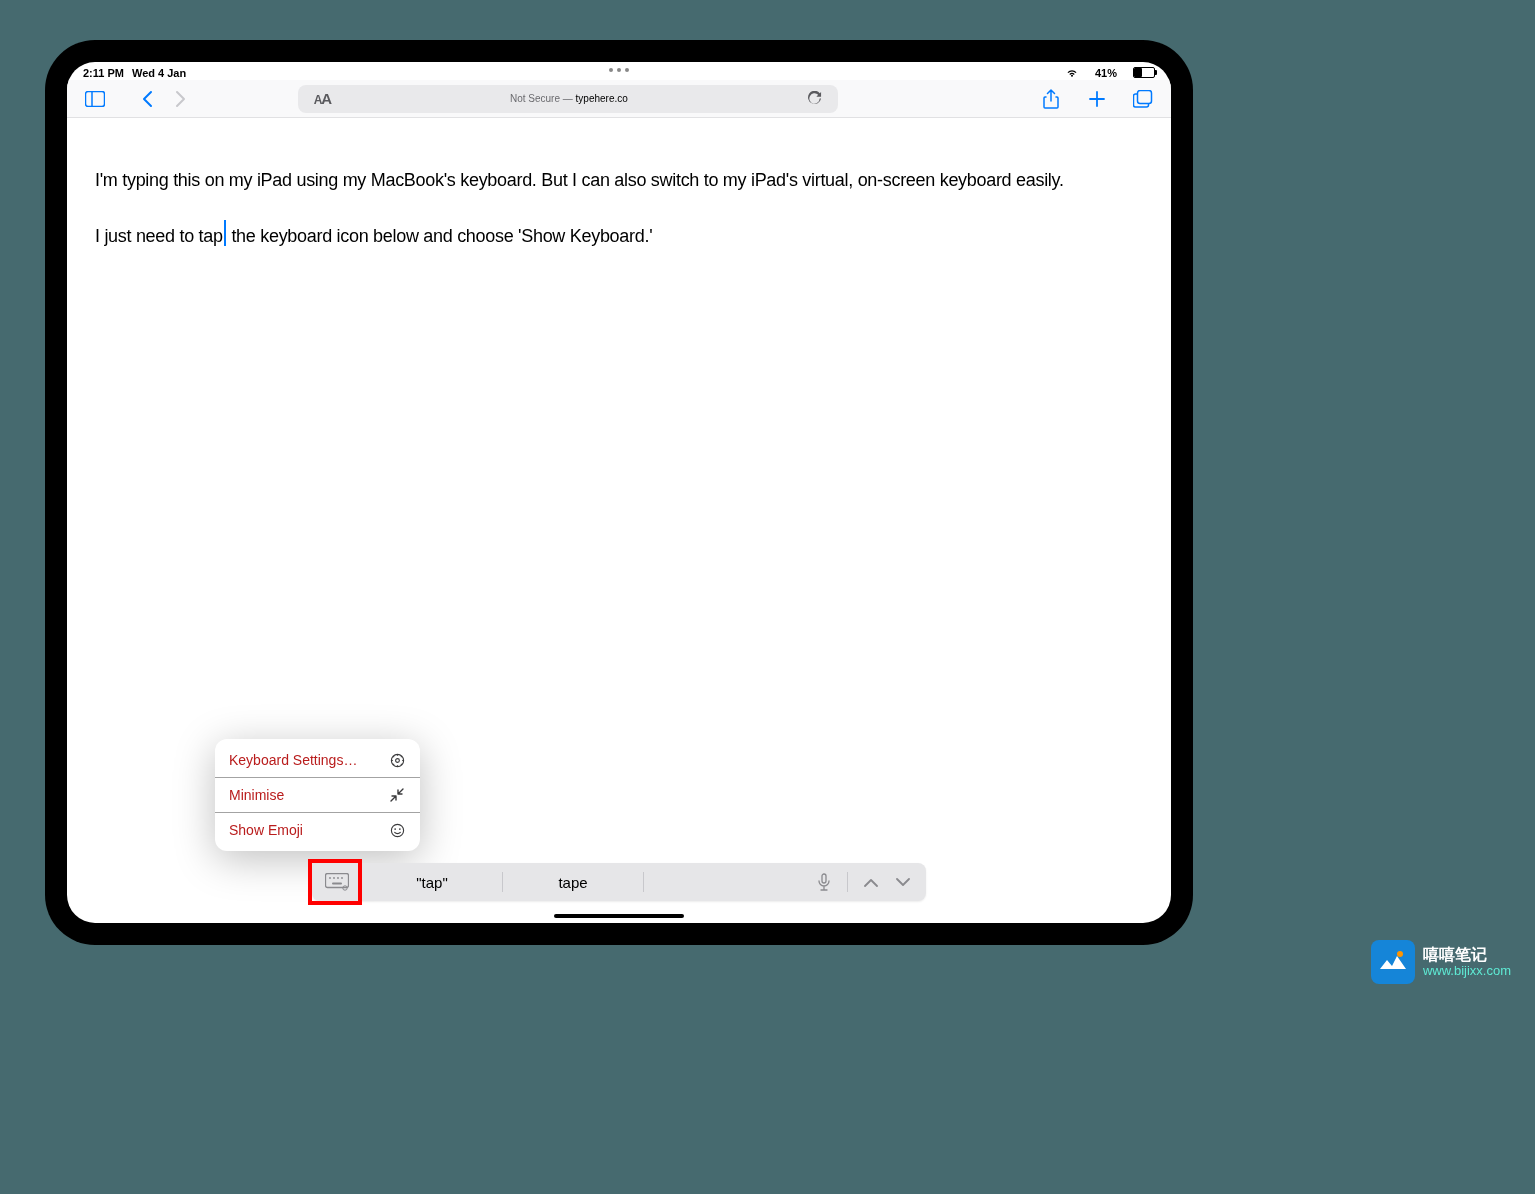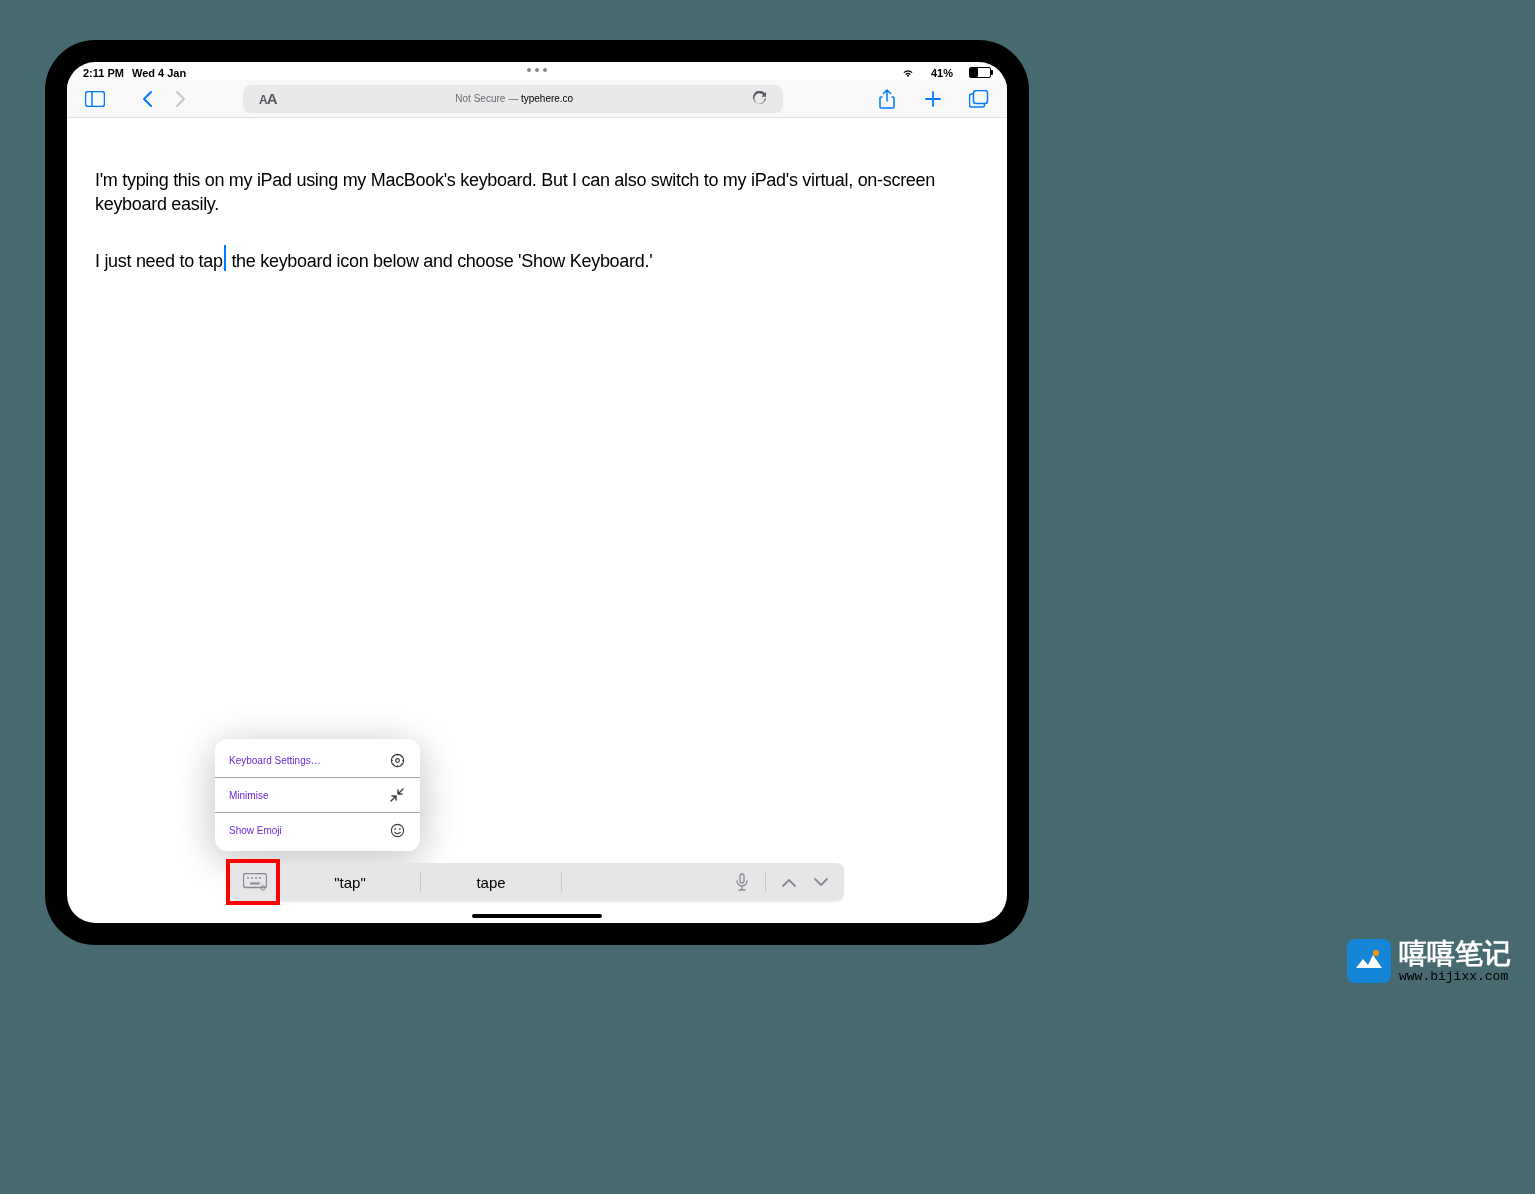--- a/index.html
+++ b/index.html
@@ -8,21 +8,21 @@
   font-family: -apple-system, BlinkMacSystemFont, "Helvetica Neue", sans-serif;
   width: 1535px;
   height: 1194px;
   position: relative;
   overflow: hidden;
 }
 .ipad-frame {
   position: absolute;
   left: 45px;
   top: 40px;
-  width: 984px;
+  width: 1148px;
   height: 905px;
   background: #000;
   border-radius: 50px;
   padding: 22px;
 }
 .ipad-screen {
   width: 100%;
   height: 100%;
   background: #fff;
   border-radius: 28px;
@@ -113,22 +113,22 @@
   background: #fff;
   border-radius: 12px;
   box-shadow: 0 8px 40px rgba(0,0,0,0.25);
   padding: 4px 0;
 }
 .menu-item {
   display: flex;
   justify-content: space-between;
   align-items: center;
   padding: 8px 14px;
-  font-size: 10px;
-  color: #6d28d9;
+  font-size: 14px;
+  color: #b91c1c;
   cursor: pointer;
 }
 .menu-item + .menu-item { border-top: 1px solid #a3a3a3; }
 .menu-icon { width: 18px; height: 18px; display: flex; align-items: center; justify-content: center; color: #3b3b3d; }
 .highlight-red {
   border: 4px solid #ff0000;
   margin: -4px;
   position: relative;
   z-index: 5;
 }
@@ -199,22 +199,22 @@
 .wm-logo {
   width: 44px;
   height: 44px;
   background: #1585d8;
   border-radius: 8px;
   display: flex;
   align-items: center;
   justify-content: center;
 }
 .wm-text { display: flex; flex-direction: column; line-height: 1.1; }
-.wm-title { font-size: 28px; font-weight: 700; }
-.wm-url { font-size: 13px; color: #000000; font-family: Liberation Mono, monospace; }
+.wm-title { font-size: 16px; font-weight: 700; }
+.wm-url { font-size: 13px; color: #5eead4; }
 
 svg { display: block; }
 </style>
 </head>
 <body>
 
 <div class="ipad-frame">
   <div class="ipad-screen">
 
     <div class="status-bar">

